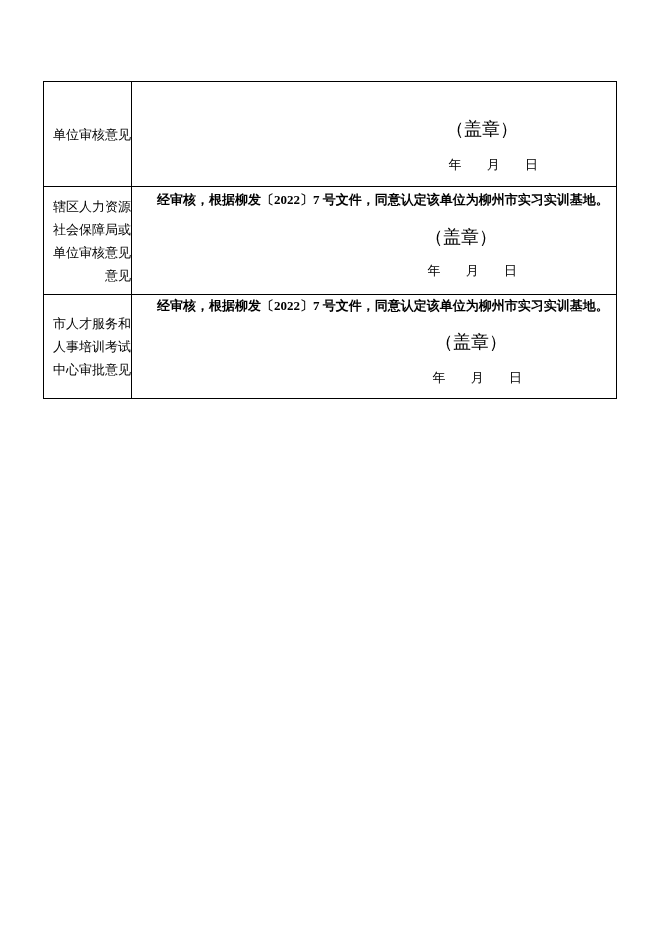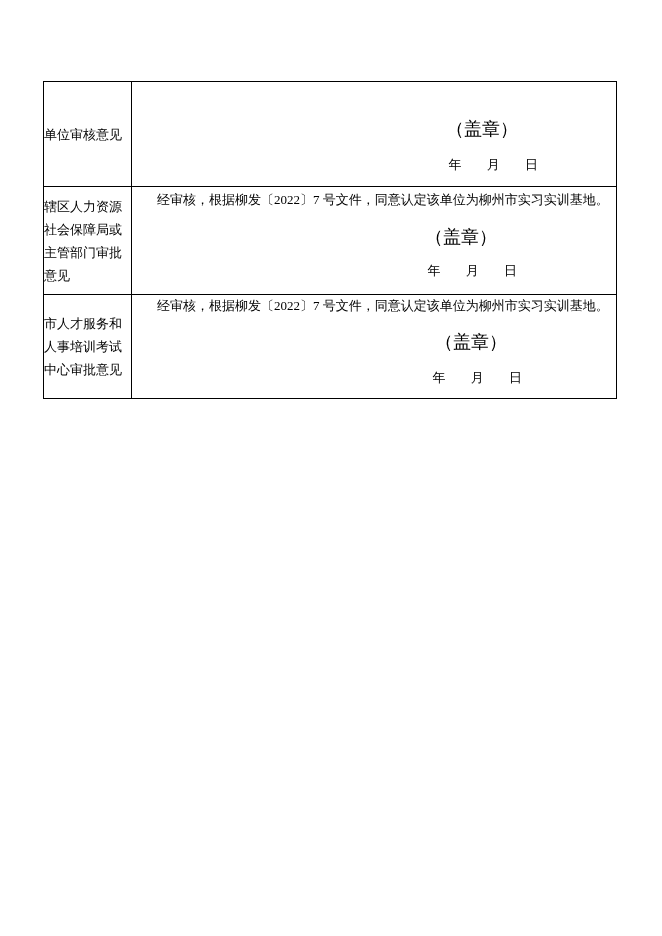--- a/index.html
+++ b/index.html
@@ -27,21 +27,21 @@
     width: 574px;
     border-collapse: collapse;
     table-layout: fixed;
   }
   table.form-table td {
     border: 1px solid #000000;
     padding: 0;
     font-size: 13px;
   }
   .label-cell {
-    text-align: left;
+    text-align: right;
     vertical-align: middle;
     white-space: pre-line;
     line-height: 23px;
     font-size: 13px;
   }
   .content-cell {
     vertical-align: top;
   }
   .cell-inner {
     position: relative;
@@ -53,20 +53,21 @@
 
   .body-text {
     position: absolute;
     left: 0;
     width: 100%;
     margin: 0;
     font-size: 13px;
     line-height: 14px;
     text-indent: 25px;
     white-space: nowrap;
+    font-weight: bold;
   }
   .row-2 .body-text { top: 6px; }
   .row-3 .body-text { top: 4px; }
 
   .seal-line {
     position: absolute;
     font-size: 18px;
     line-height: 13px;
     white-space: nowrap;
   }
@@ -105,21 +106,21 @@
               <span>月</span>
               <span>日</span>
             </div>
           </div>
         </td>
       </tr>
 
       <tr class="row-2">
         <td class="label-cell">辖区人力资源
 社会保障局或
-主管部门审批
+单位审核意见
 意见</td>
         <td class="content-cell">
           <div class="cell-inner">
             <p class="body-text">经审核，根据柳发〔2022〕7 号文件，同意认定该单位为柳州市实习实训基地。</p>
             <div class="seal-line">（盖章）</div>
             <div class="date-line">
               <span>年</span>
               <span>月</span>
               <span>日</span>
             </div>

